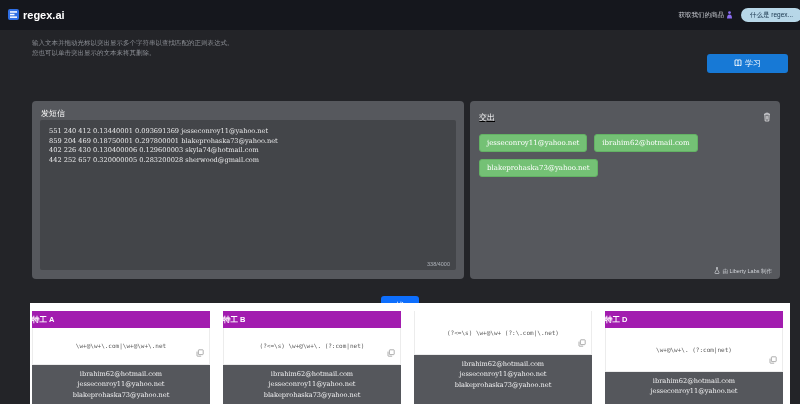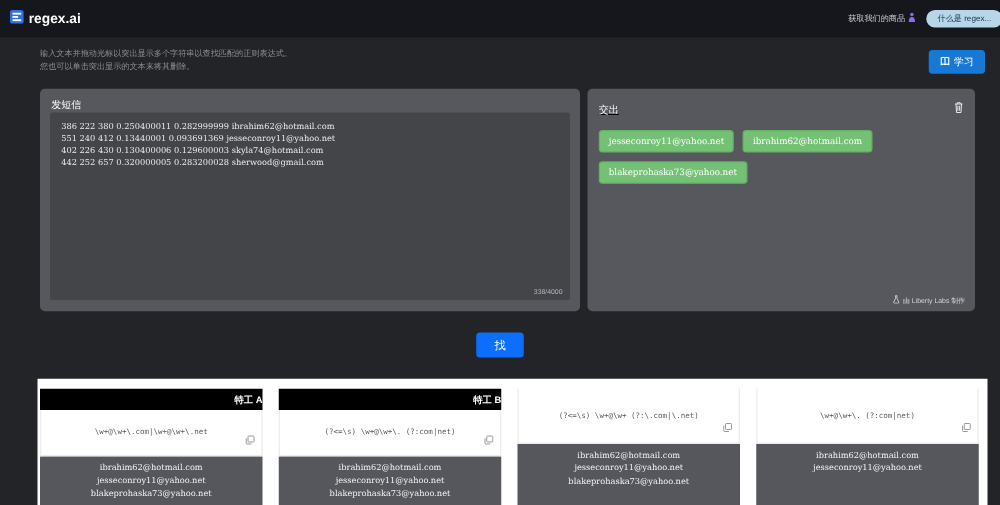--- a/index.html
+++ b/index.html
@@ -14,25 +14,25 @@
   .nav-right{display:flex;align-items:center;gap:8px;}
   .merch{font-size:6.5px;color:#c9ccd2;display:flex;align-items:center;gap:2px;cursor:pointer;}
   .pill{background:#b7d7e8;color:#16324a;font-size:6.5px;border-radius:8px;
         padding:2.5px 9px;margin-right:-10px;white-space:nowrap;cursor:pointer;}
 
   
   .hero{display:flex;justify-content:space-between;align-items:flex-start;
         padding:8px 12px 0 32px;}
   .hero h1{margin:2px 0 5px;font-size:13.5px;color:#fff;font-weight:700;letter-spacing:.2px;}
   .hero p{margin:1px 0;font-size:6.5px;color:#8b8e94;}
-  .learn-btn{margin-top:2px;background:#1779d6;color:#fff;border:none;border-radius:3px;
-             font-size:8px;padding:4px 9px;display:flex;align-items:center;gap:3px;cursor:pointer;}
-
-  
-  .panels{display:flex;gap:6px;padding:0 20px 0 32px;margin-top:12px;}
+  .learn-btn{margin-top:16px;background:#1779d6;color:#fff;border:none;border-radius:3px;
+             font-size:8px;padding:4px 27px;display:flex;align-items:center;gap:3px;cursor:pointer;}
+
+  
+  .panels{display:flex;gap:6px;padding:0 20px 0 32px;margin-top:28px;}
   .panel{background:#56585d;border-radius:4px;height:178px;position:relative;box-sizing:border-box;}
   .input-panel{width:432px;}
   .output-panel{flex:1;}
   .panel-title{font-size:8px;color:#fff;padding:7px 0 0 9px;}
   .textarea{position:absolute;left:8px;right:8px;top:19px;bottom:9px;background:#434549;
             border-radius:2px;padding:7px 9px;box-sizing:border-box;cursor:text;}
   .textarea .line{font-family:"DejaVu Serif",serif;font-size:6.6px;line-height:9.6px;
                   color:#e9e9ea;white-space:nowrap;}
   .char-count{position:absolute;right:6px;bottom:3px;font-size:5.5px;color:#aeb2b9;}
 
@@ -47,21 +47,21 @@
 
   
   .find-row{display:flex;justify-content:center;margin-top:17px;}
   .find-btn{background:#0d6efd;color:#fff;border:none;border-radius:3px;width:38px;height:20px;
             font-size:9px;cursor:pointer;}
 
   
   .agents-strip{position:absolute;left:30px;top:303px;width:760px;height:101px;
                 background:#ffffff;display:flex;gap:13px;padding:8px 2px 0 2px;box-sizing:border-box;}
   .agent-card{width:178px;display:flex;flex-direction:column;}
-  .agent-head{background:#000000;color:#fff;font-size:7.5px;font-weight:bold;text-align:right;
+  .agent-head{background:#a21caf;color:#fff;font-size:7.5px;font-weight:bold;text-align:left;
               padding:3.5px 0;}
   .agent-body{background:#fff;height:44px;position:relative;display:flex;align-items:center;
               justify-content:center;border:1px solid #ececec;border-top:none;box-sizing:border-box;}
   .agent-regex{font-family:"DejaVu Sans Mono",monospace;font-size:6px;color:#5a5a5a;
                text-align:center;padding:0 6px;}
   .copy-btn{position:absolute;right:5px;bottom:3px;cursor:pointer;display:flex;}
   .agent-matches{background:#55575c;flex:1;padding:4px 0;text-align:center;}
   .agent-matches div{font-family:"DejaVu Serif",serif;font-size:6.6px;line-height:10.4px;color:#f2f2f3;}
 </style>
 </head>
@@ -109,22 +109,22 @@
       </span>
       <span>学习</span>
     </button>
   </section>
 
   <div class="panels">
 
     <section class="panel input-panel">
       <div class="panel-title">发短信</div>
       <div class="textarea">
-        <div class="line">386 222 380 0.250400011 0.282999999 ibrahim62@hotmail.com</div>
         <div class="line">551 240 412 0.13440001 0.093691369 jesseconroy11@yahoo.net</div>
+        <div class="line">859 204 469 0.18750001 0.297800001 blakeprohaska73@yahoo.net</div>
         <div class="line">402 226 430 0.130400006 0.129600003 skyla74@hotmail.com</div>
         <div class="line">442 252 657 0.320000005 0.283200028 sherwood@gmail.com</div>
         <div class="char-count">338/4000</div>
       </div>
     </section>
 
     <section class="panel output-panel">
       <div class="output-head">
         <div class="panel-title">交出</div>
         <span class="trash-btn">
@@ -212,20 +212,21 @@
         </span>
       </div>
       <div class="agent-matches">
         <div>ibrahim62@hotmail.com</div>
         <div>jesseconroy11@yahoo.net</div>
         <div>blakeprohaska73@yahoo.net</div>
       </div>
     </div>
 
     <div class="agent-card">
+      <div class="agent-head">特工 D</div>
       <div class="agent-body">
         <div class="agent-regex">\w+@\w+\. (?:com|net)</div>
         <span class="copy-btn">
           <span>
             <svg width="8" height="8" viewBox="0 0 8 8" fill="none" stroke="#9a9a9a" stroke-width="0.8">
                 <rect x="2.4" y="0.8" width="4.8" height="4.8" rx="0.6"></rect>
                 <path d="M1 2.6 V6.6 Q1 7.2 1.6 7.2 H5.2"></path>
               </svg>
           </span>
         </span>

